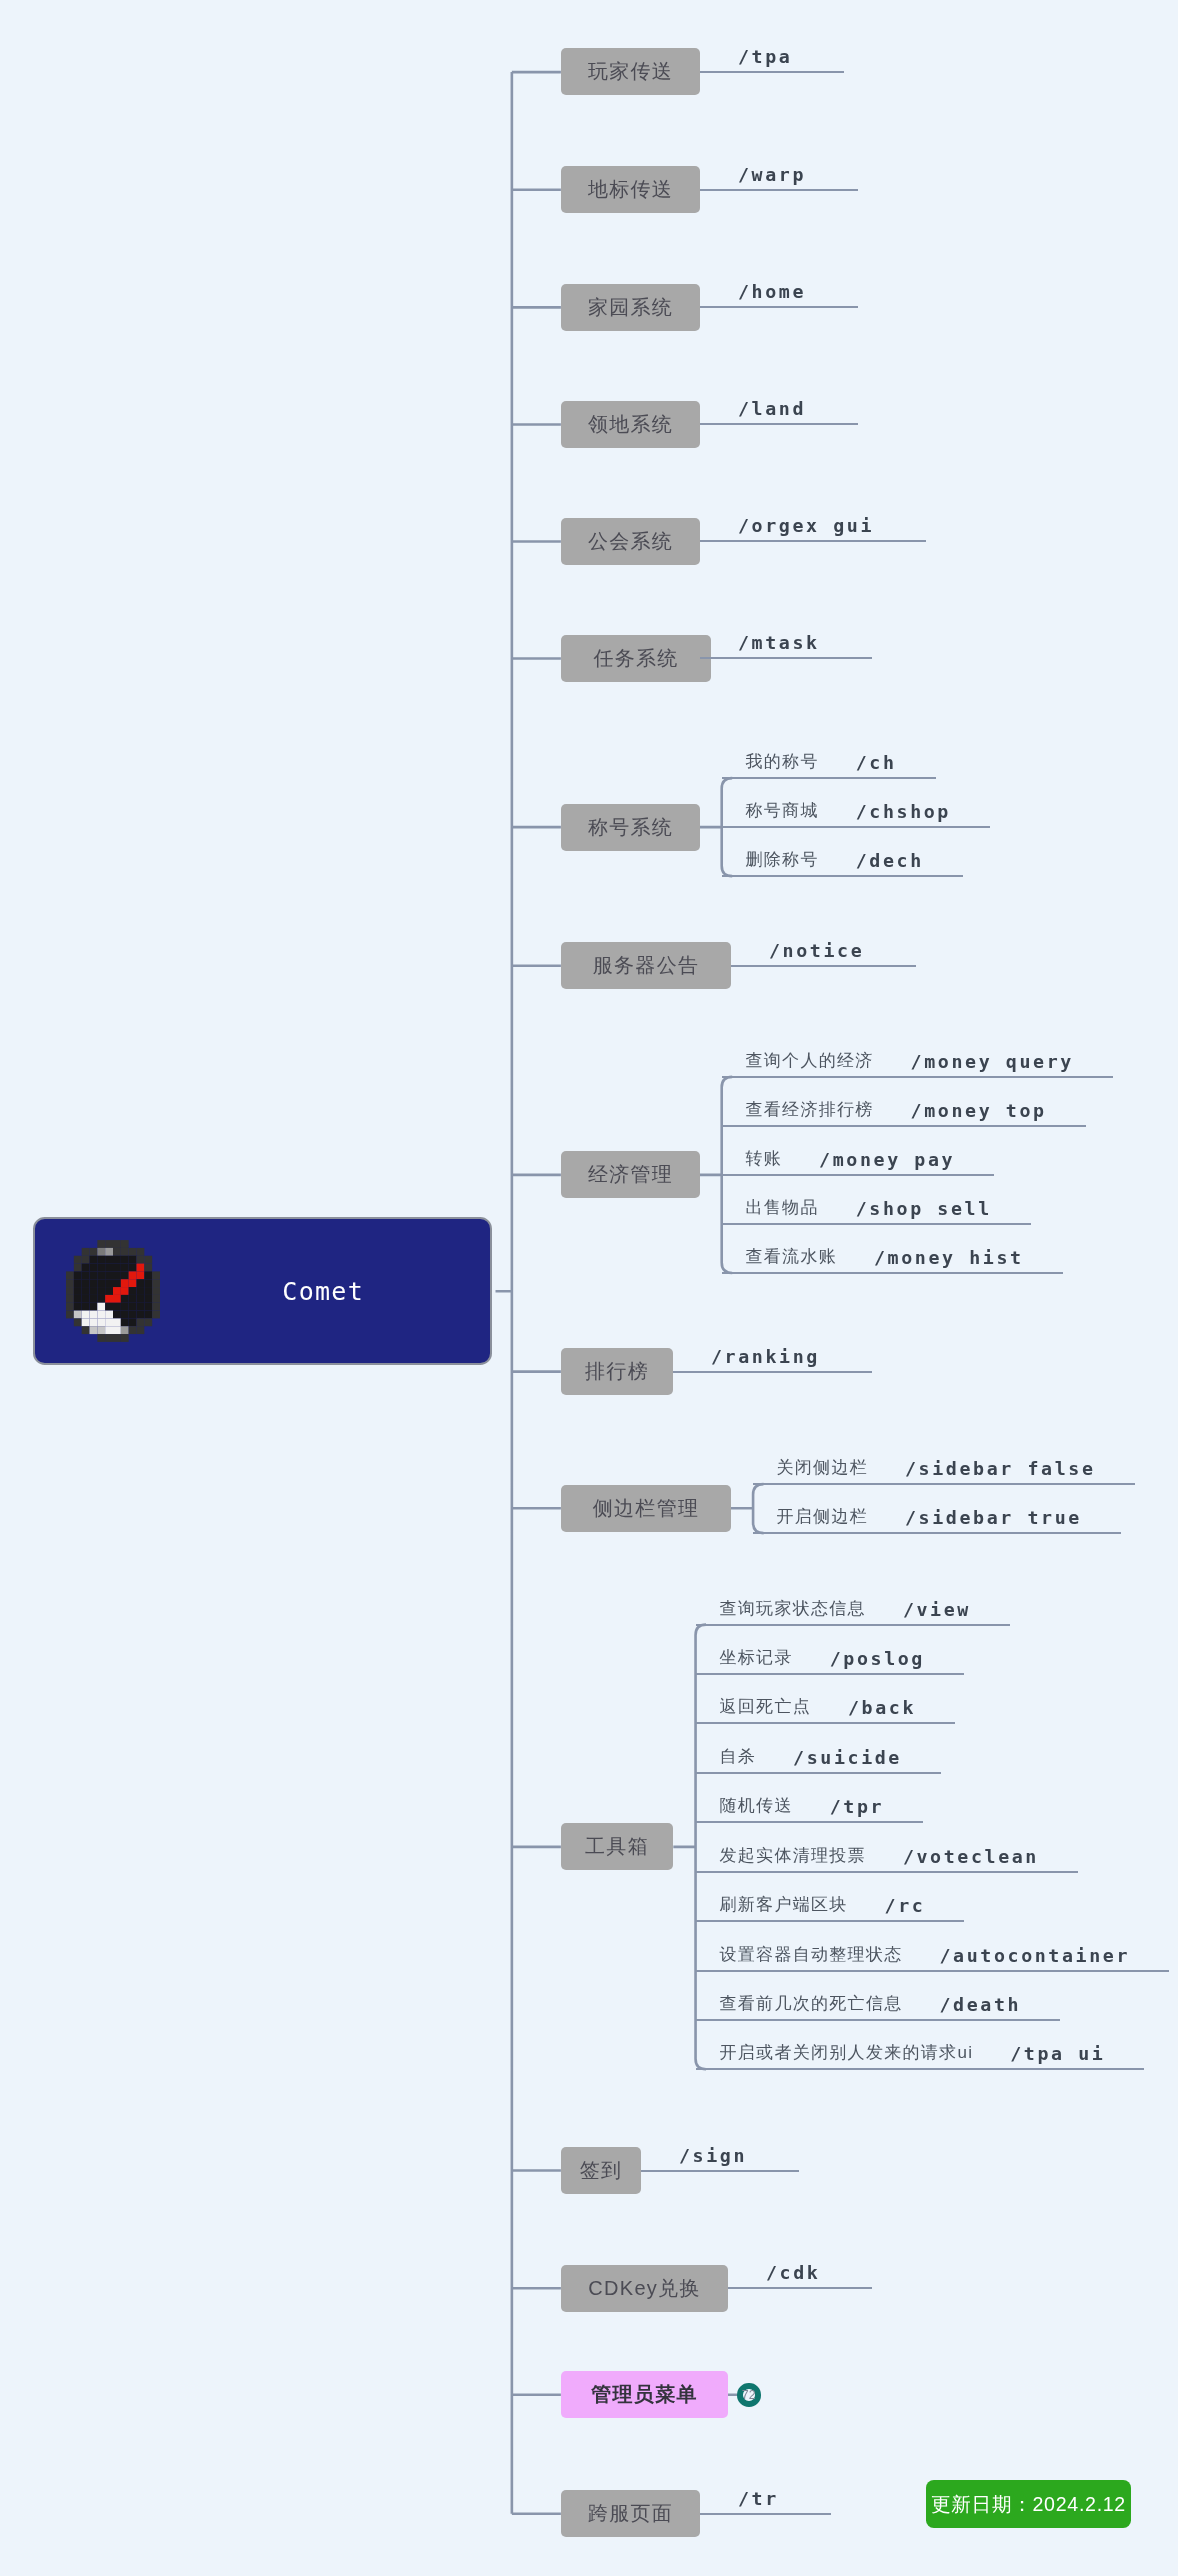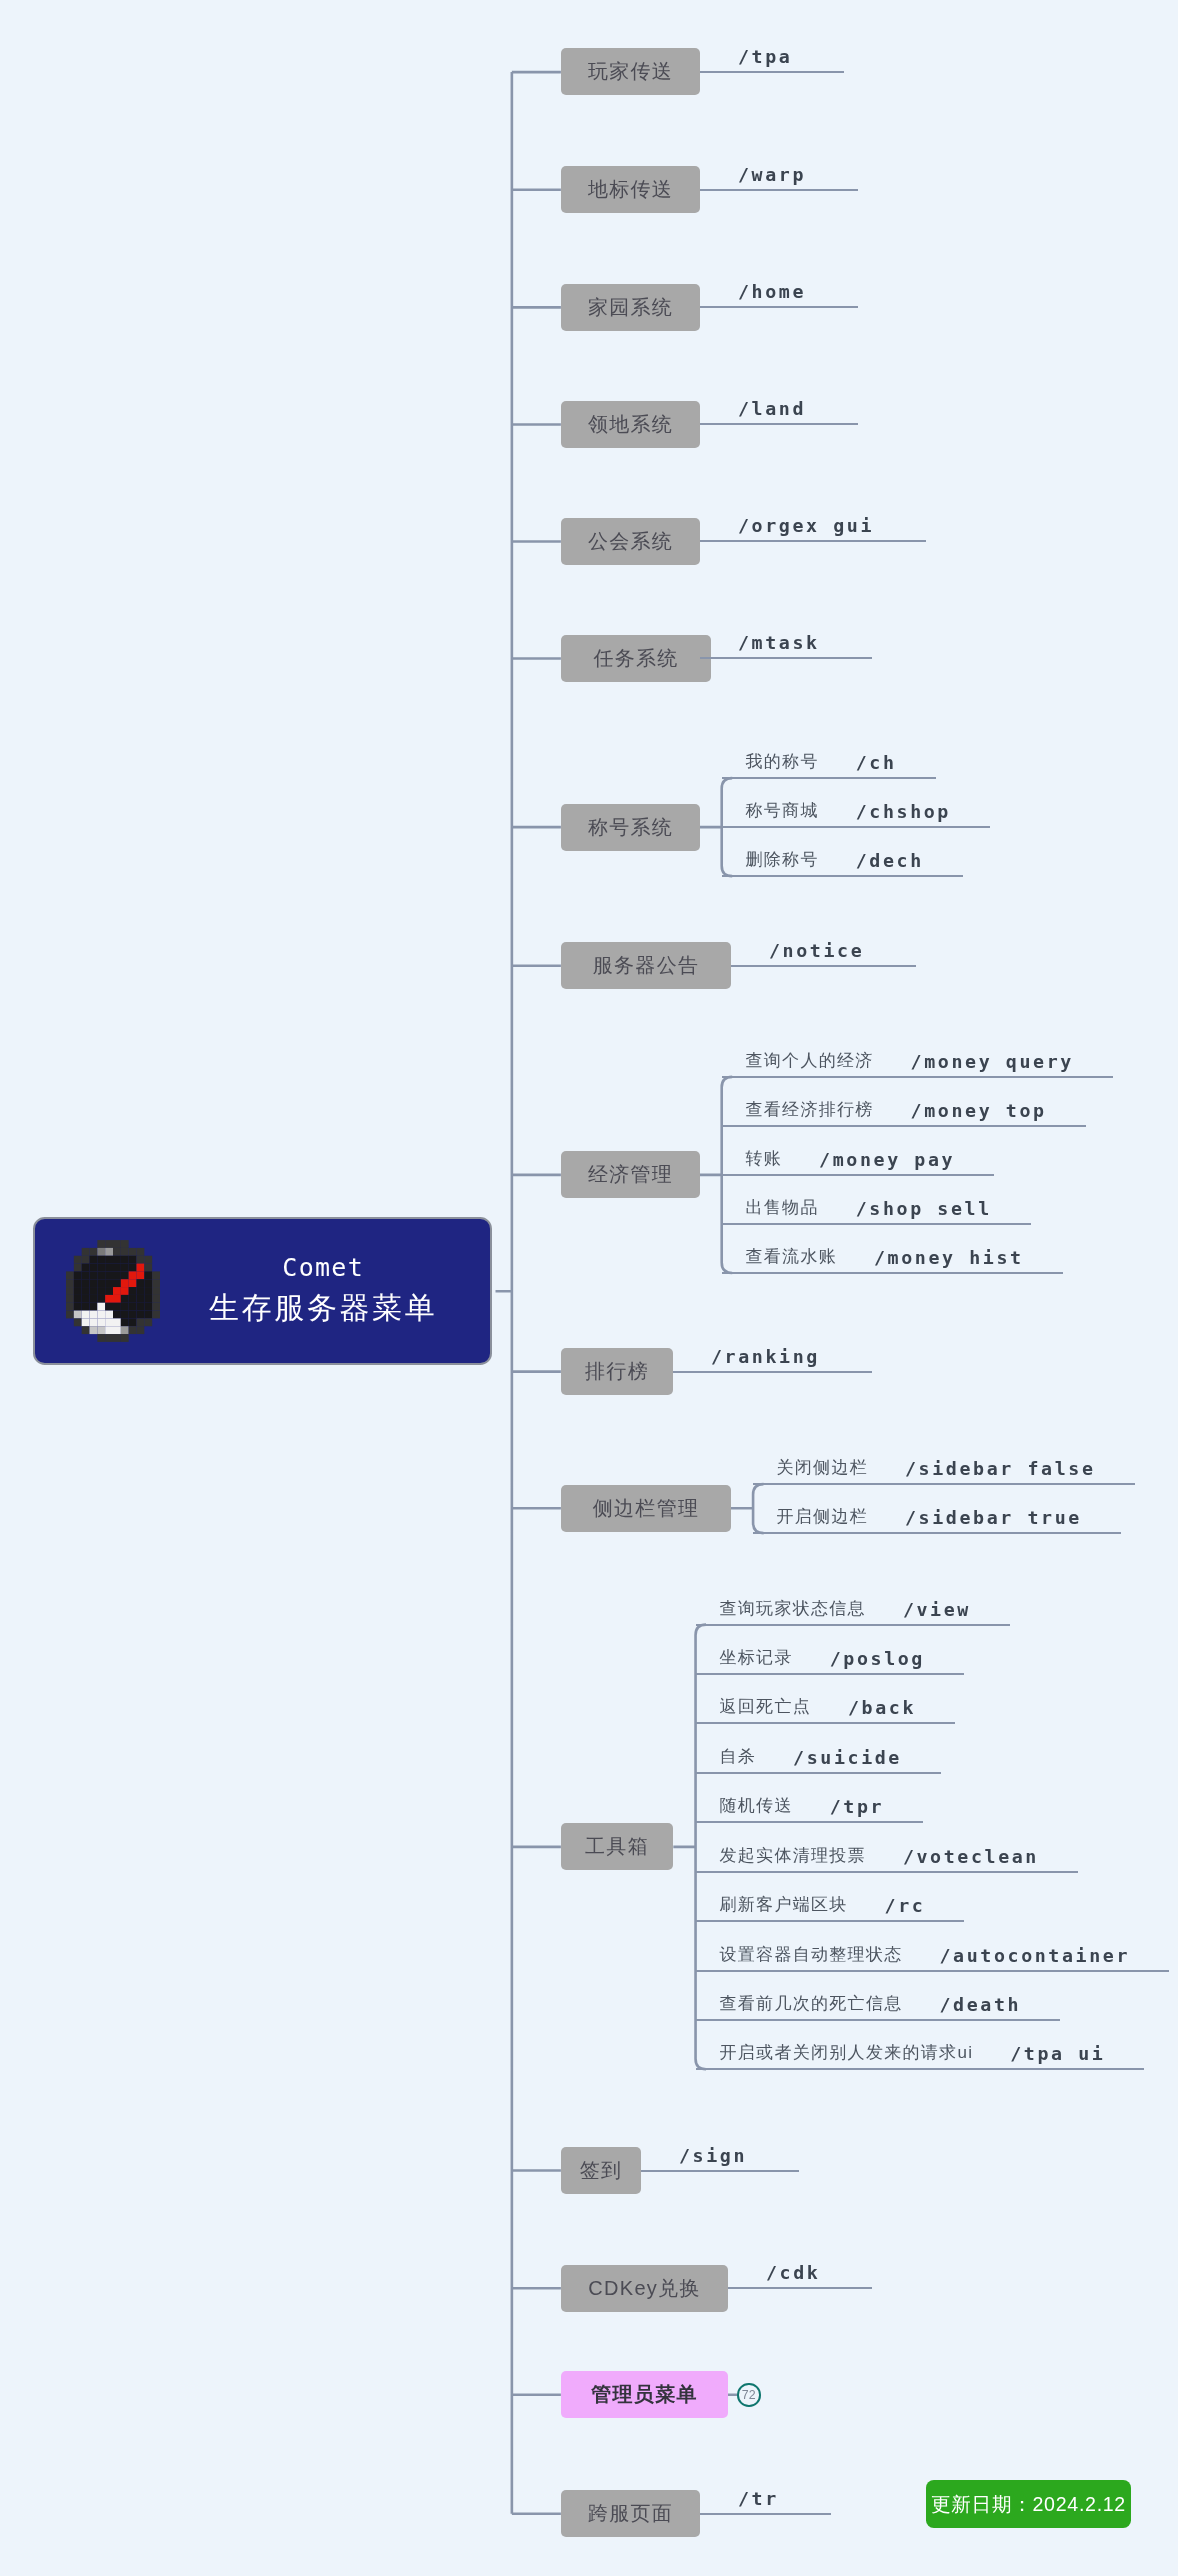--- a/index.html
+++ b/index.html
@@ -22,21 +22,21 @@
             border:2.6px solid #8b909b;border-radius:11.8px;box-sizing:border-box;
             display:flex;align-items:center;gap:16px;}
   .root-titles{flex:1;text-align:center;color:#ffffff;margin-right:19.6px;}
   .root-en{font-family:"DejaVu Sans Mono","Liberation Mono",monospace;font-size:25px;letter-spacing:1.3px;}
   .root-zh{font-size:30px;letter-spacing:2.6px;margin-top:6.5px;}
   .compass{margin-left:31px;}
   .update-badge{position:absolute;left:926px;top:2480px;width:205px;height:48px;background:#2ca81e;
                 border-radius:7.8px;color:#ffffff;display:flex;align-items:center;justify-content:center;
                 font-size:19.6px;letter-spacing:0.7px;white-space:nowrap;}
   .collapse-badge{position:absolute;left:737px;top:2383px;width:23.5px;height:23.5px;box-sizing:border-box;
-                  border:2px solid #0f766e;border-radius:50%;color:#7e8796;background:#edf4fb;
+                  border:6px solid #0f766e;border-radius:50%;color:#7e8796;background:#edf4fb;
                   display:flex;align-items:center;justify-content:center;font-size:12.4px;}
 </style>
 </head>
 <body>
 
 <div class="canvas" id="canvas">
   <svg id="connectors" width="1178" height="2576" viewBox="0 0 1802 3940" fill="none">
       <path d="M 783 110 V 3845 M 758 1975 H 783 M 1113 3663 H 1128 M 783 110 H 858 M 783 290 H 858 M 783 470 H 858 M 783 649 H 858 M 783 828 H 858 M 783 1007 H 858 M 783 1265 H 858 M 1070 1265 H 1104 M 1120 1190 Q 1104 1190 1104 1206 L 1104 1324 Q 1104 1340 1120 1340 M 783 1477 H 858 M 783 1797 H 858 M 1070 1797 H 1104 M 1120 1647 Q 1104 1647 1104 1663 L 1104 1931 Q 1104 1947 1120 1947 M 783 2098 H 858 M 783 2307 H 858 M 1118 2307 H 1152 M 1168 2270 Q 1152 2270 1152 2286 L 1152 2329 Q 1152 2345 1168 2345 M 783 2825 H 858 M 1030 2825 H 1064 M 1080 2485 Q 1064 2485 1064 2501 L 1064 3149 Q 1064 3165 1080 3165 M 783 3320 H 858 M 783 3500 H 858 M 783 3663 H 858 M 783 3845 H 858" stroke="#8995ab" stroke-width="4" fill="none"></path>
     </svg>
 
@@ -164,21 +164,20 @@
         <rect x="84" y="132" width="12" height="12" fill="#9a9a9a"></rect>
         <rect x="96" y="132" width="12" height="12" fill="#333333"></rect>
         <rect x="108" y="132" width="12" height="12" fill="#333333"></rect>
         <rect x="48" y="144" width="12" height="12" fill="#333333"></rect>
         <rect x="60" y="144" width="12" height="12" fill="#333333"></rect>
         <rect x="72" y="144" width="12" height="12" fill="#333333"></rect>
         <rect x="84" y="144" width="12" height="12" fill="#333333"></rect>
       </svg>
     <div class="root-titles">
       <div class="root-en">Comet</div>
-      <div class="root-zh">生存服务器菜单</div>
     </div>
   </div>
 
   <div class="update-badge">
     <span>更新日期：2024.2.12</span>
   </div>
 
   <div class="collapse-badge">72</div>
 <div class="node" style="left: 561px; top: 48px; width: 139px;">
       <span>玩家传送</span>

